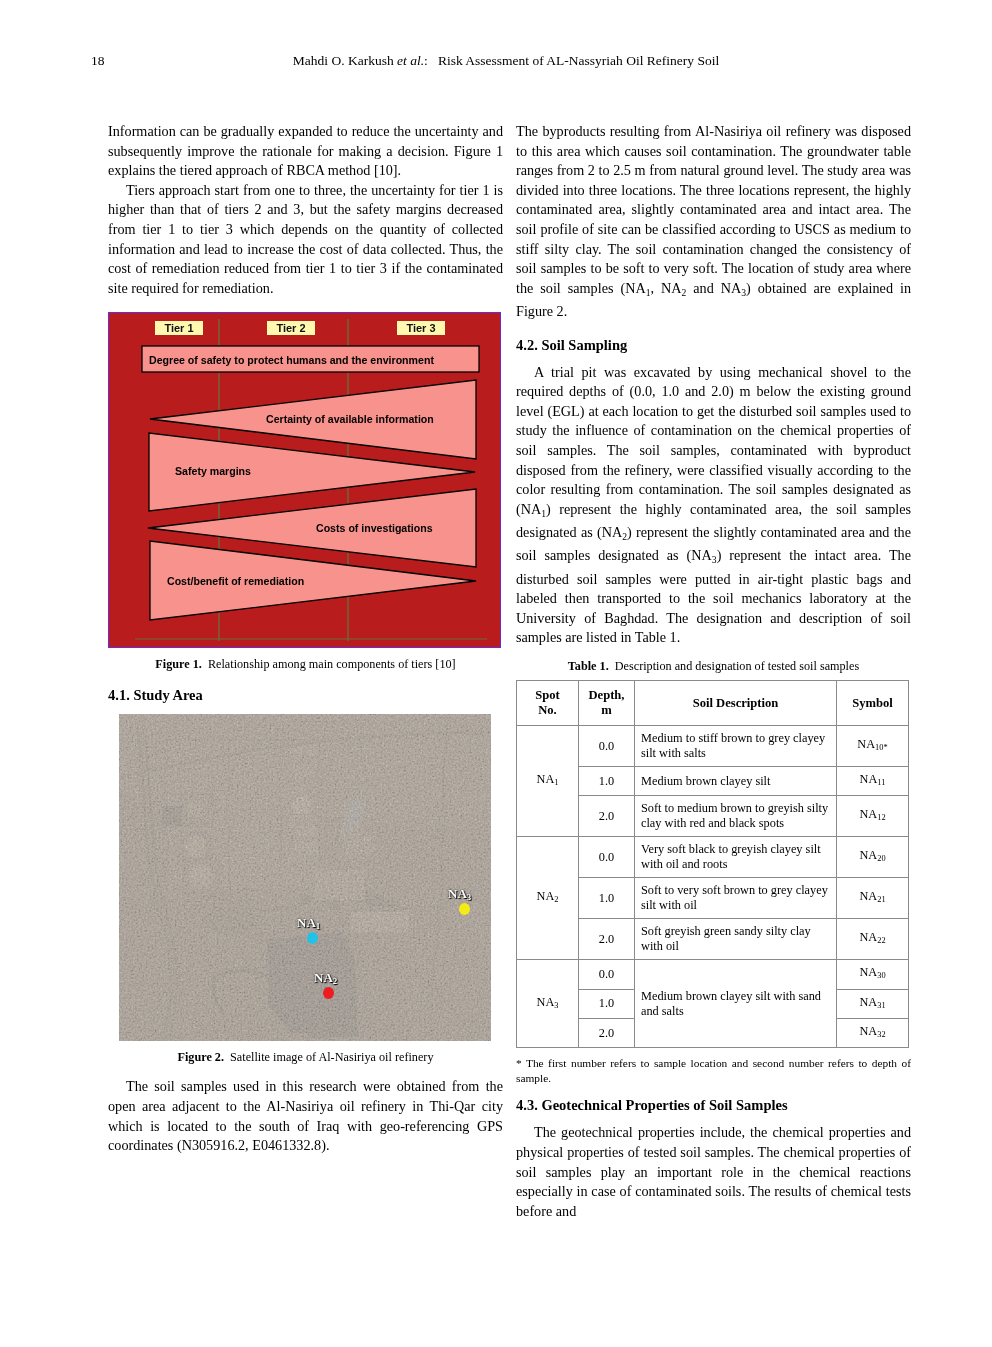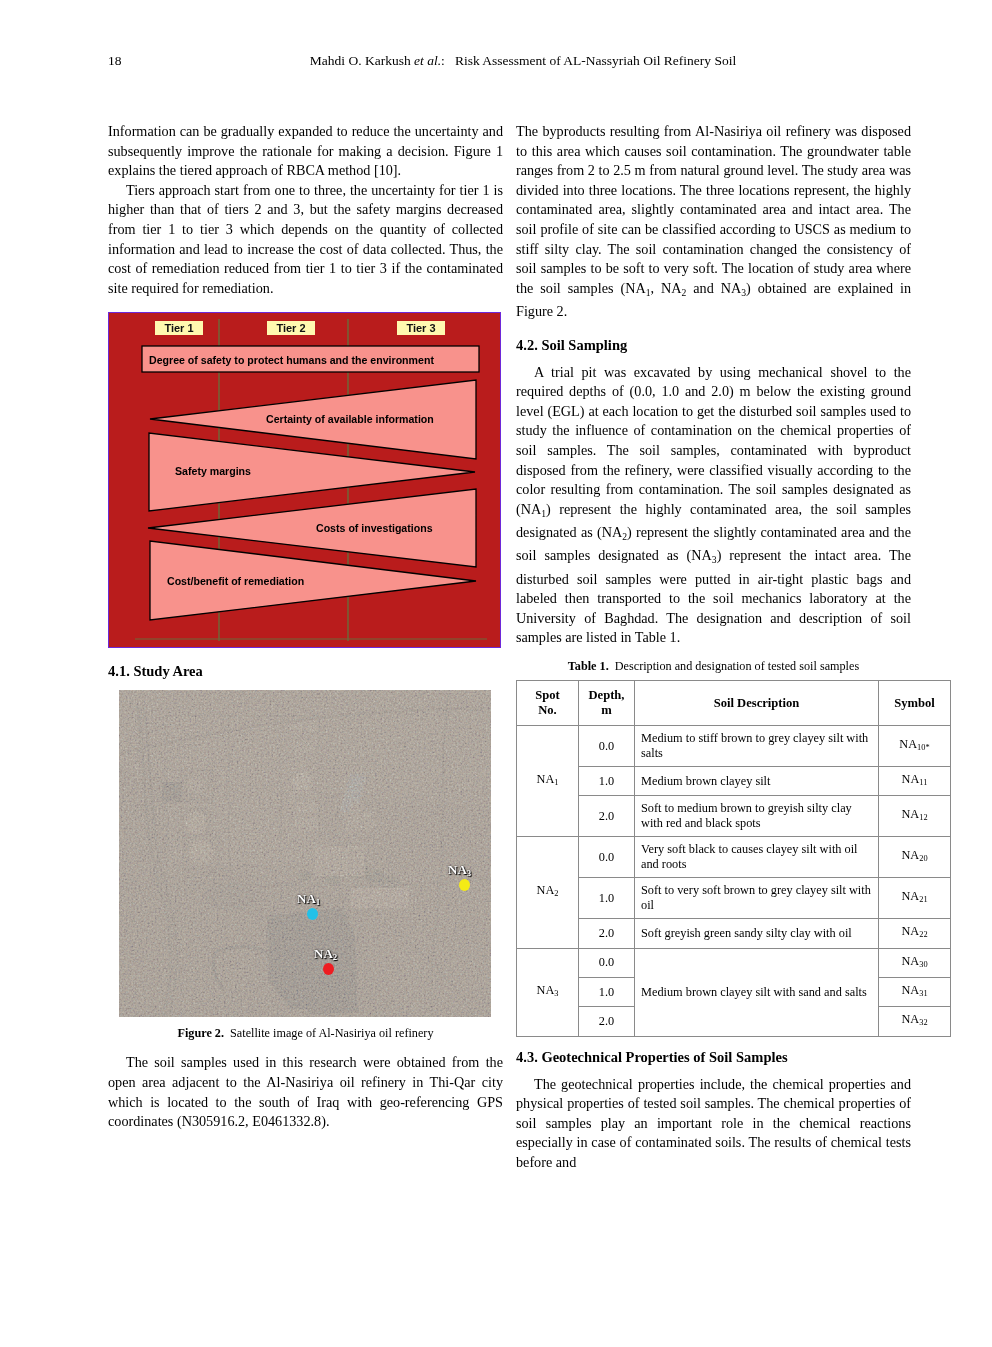--- a/index.html
+++ b/index.html
@@ -13,21 +13,21 @@
     position: relative;
     font-family: "Liberation Serif", "DejaVu Serif", serif;
     color: #000000;
     overflow: hidden;
   }
 
   
   .runhead {
     position: absolute;
     top: 52px;
-    left: 108px;
+    left: 91px;
     width: 800px;
     font-size: 13.5px;
     line-height: 18px;
   }
   .runhead .pageno {
     float: left;
   }
   .runhead .rh-title {
     text-align: center;
     padding-left: 30px;
@@ -119,21 +119,21 @@
 
   
   .tbl-caption {
     margin: 10px 0 6px 0;
     font-size: 12.2px;
     line-height: 16px;
     text-align: center;
   }
   table.t1 {
     border-collapse: collapse;
-    width: 435px;
+    width: 393px;
     font-size: 12.3px;
     line-height: 15px;
     table-layout: fixed;
   }
   table.t1 th, table.t1 td {
     border: 1px solid #8a8a8a;
     padding: 5px 6px;
     vertical-align: middle;
   }
   table.t1 th {
@@ -196,20 +196,24 @@
       <text id="f1-tri2" x="66" y="162" font-family="Liberation Sans, sans-serif" font-size="10.6" font-weight="bold" fill="#000">Safety margins</text>
 
       <polygon points="39,215 367,176 367,254" fill="#F8928C" stroke="#000" stroke-width="1.3"></polygon>
       <text id="f1-tri3" x="207" y="219" font-family="Liberation Sans, sans-serif" font-size="10.6" font-weight="bold" fill="#000">Costs of investigations</text>
 
       <polygon points="41,228 41,307 367,268" fill="#F8928C" stroke="#000" stroke-width="1.3"></polygon>
       <text id="f1-tri4" x="58" y="272" font-family="Liberation Sans, sans-serif" font-size="10.6" font-weight="bold" fill="#000">Cost/benefit of remediation</text>
     </svg>
   </div>
 
+  <p class="caption">
+    <b>Figure 1.</b>
+    &nbsp;<span>Relationship among main components of tiers  [10]</span>
+  </p>
 
   <h3 class="sub">4.1. Study Area</h3>
 
   <div class="fig2-wrap">
     <svg class="fig2-svg" viewBox="0 0 372 327" preserveAspectRatio="none">
       <defs>
         <filter id="grain" x="0" y="0" width="100%" height="100%">
           <feTurbulence type="fractalNoise" baseFrequency="0.55" numOctaves="4" seed="7" result="n"></feTurbulence>
           <feColorMatrix in="n" type="saturate" values="0.18" result="ns"></feColorMatrix>
           <feComposite in="ns" in2="SourceGraphic" operator="arithmetic" k1="0.45" k2="0.62" k3="0" k4="0"></feComposite>
@@ -350,21 +354,21 @@
           <td class="c-sym">NA<sub>11</sub></td>
         </tr>
         <tr>
           <td class="c-depth">2.0</td>
           <td class="c-desc">Soft to medium brown to greyish silty clay with red and black spots</td>
           <td class="c-sym">NA<sub>12</sub></td>
         </tr>
         <tr>
           <td class="c-spot" rowspan="3">NA<sub>2</sub></td>
           <td class="c-depth">0.0</td>
-          <td class="c-desc">Very soft black to causes clayey silt with oil and roots</td>
+          <td class="c-desc">Very soft black to greyish clayey silt with oil and roots</td>
           <td class="c-sym">NA<sub>20</sub></td>
         </tr>
         <tr>
           <td class="c-depth">1.0</td>
           <td class="c-desc">Soft to very soft brown to grey clayey silt with oil</td>
           <td class="c-sym">NA<sub>21</sub></td>
         </tr>
         <tr>
           <td class="c-depth">2.0</td>
           <td class="c-desc">Soft greyish green sandy silty clay with oil</td>
@@ -380,17 +384,18 @@
           <td class="c-depth">1.0</td>
           <td class="c-sym">NA<sub>31</sub></td>
         </tr>
         <tr>
           <td class="c-depth">2.0</td>
           <td class="c-sym">NA<sub>32</sub></td>
         </tr>
       </tbody>
   </table>
 
+  <p class="tbl-note">* The first number refers to sample location and second number refers to depth of sample.</p>
 
   <h3 class="sub tight">4.3. Geotechnical Properties of Soil Samples</h3>
 
   <p class="body indent">The geotechnical properties include, the chemical properties and physical properties of tested soil samples. The chemical properties of soil samples play an important role in the chemical reactions especially in case of contaminated soils. The results of chemical tests before and</p>
 </div>
 
 </body></html>

